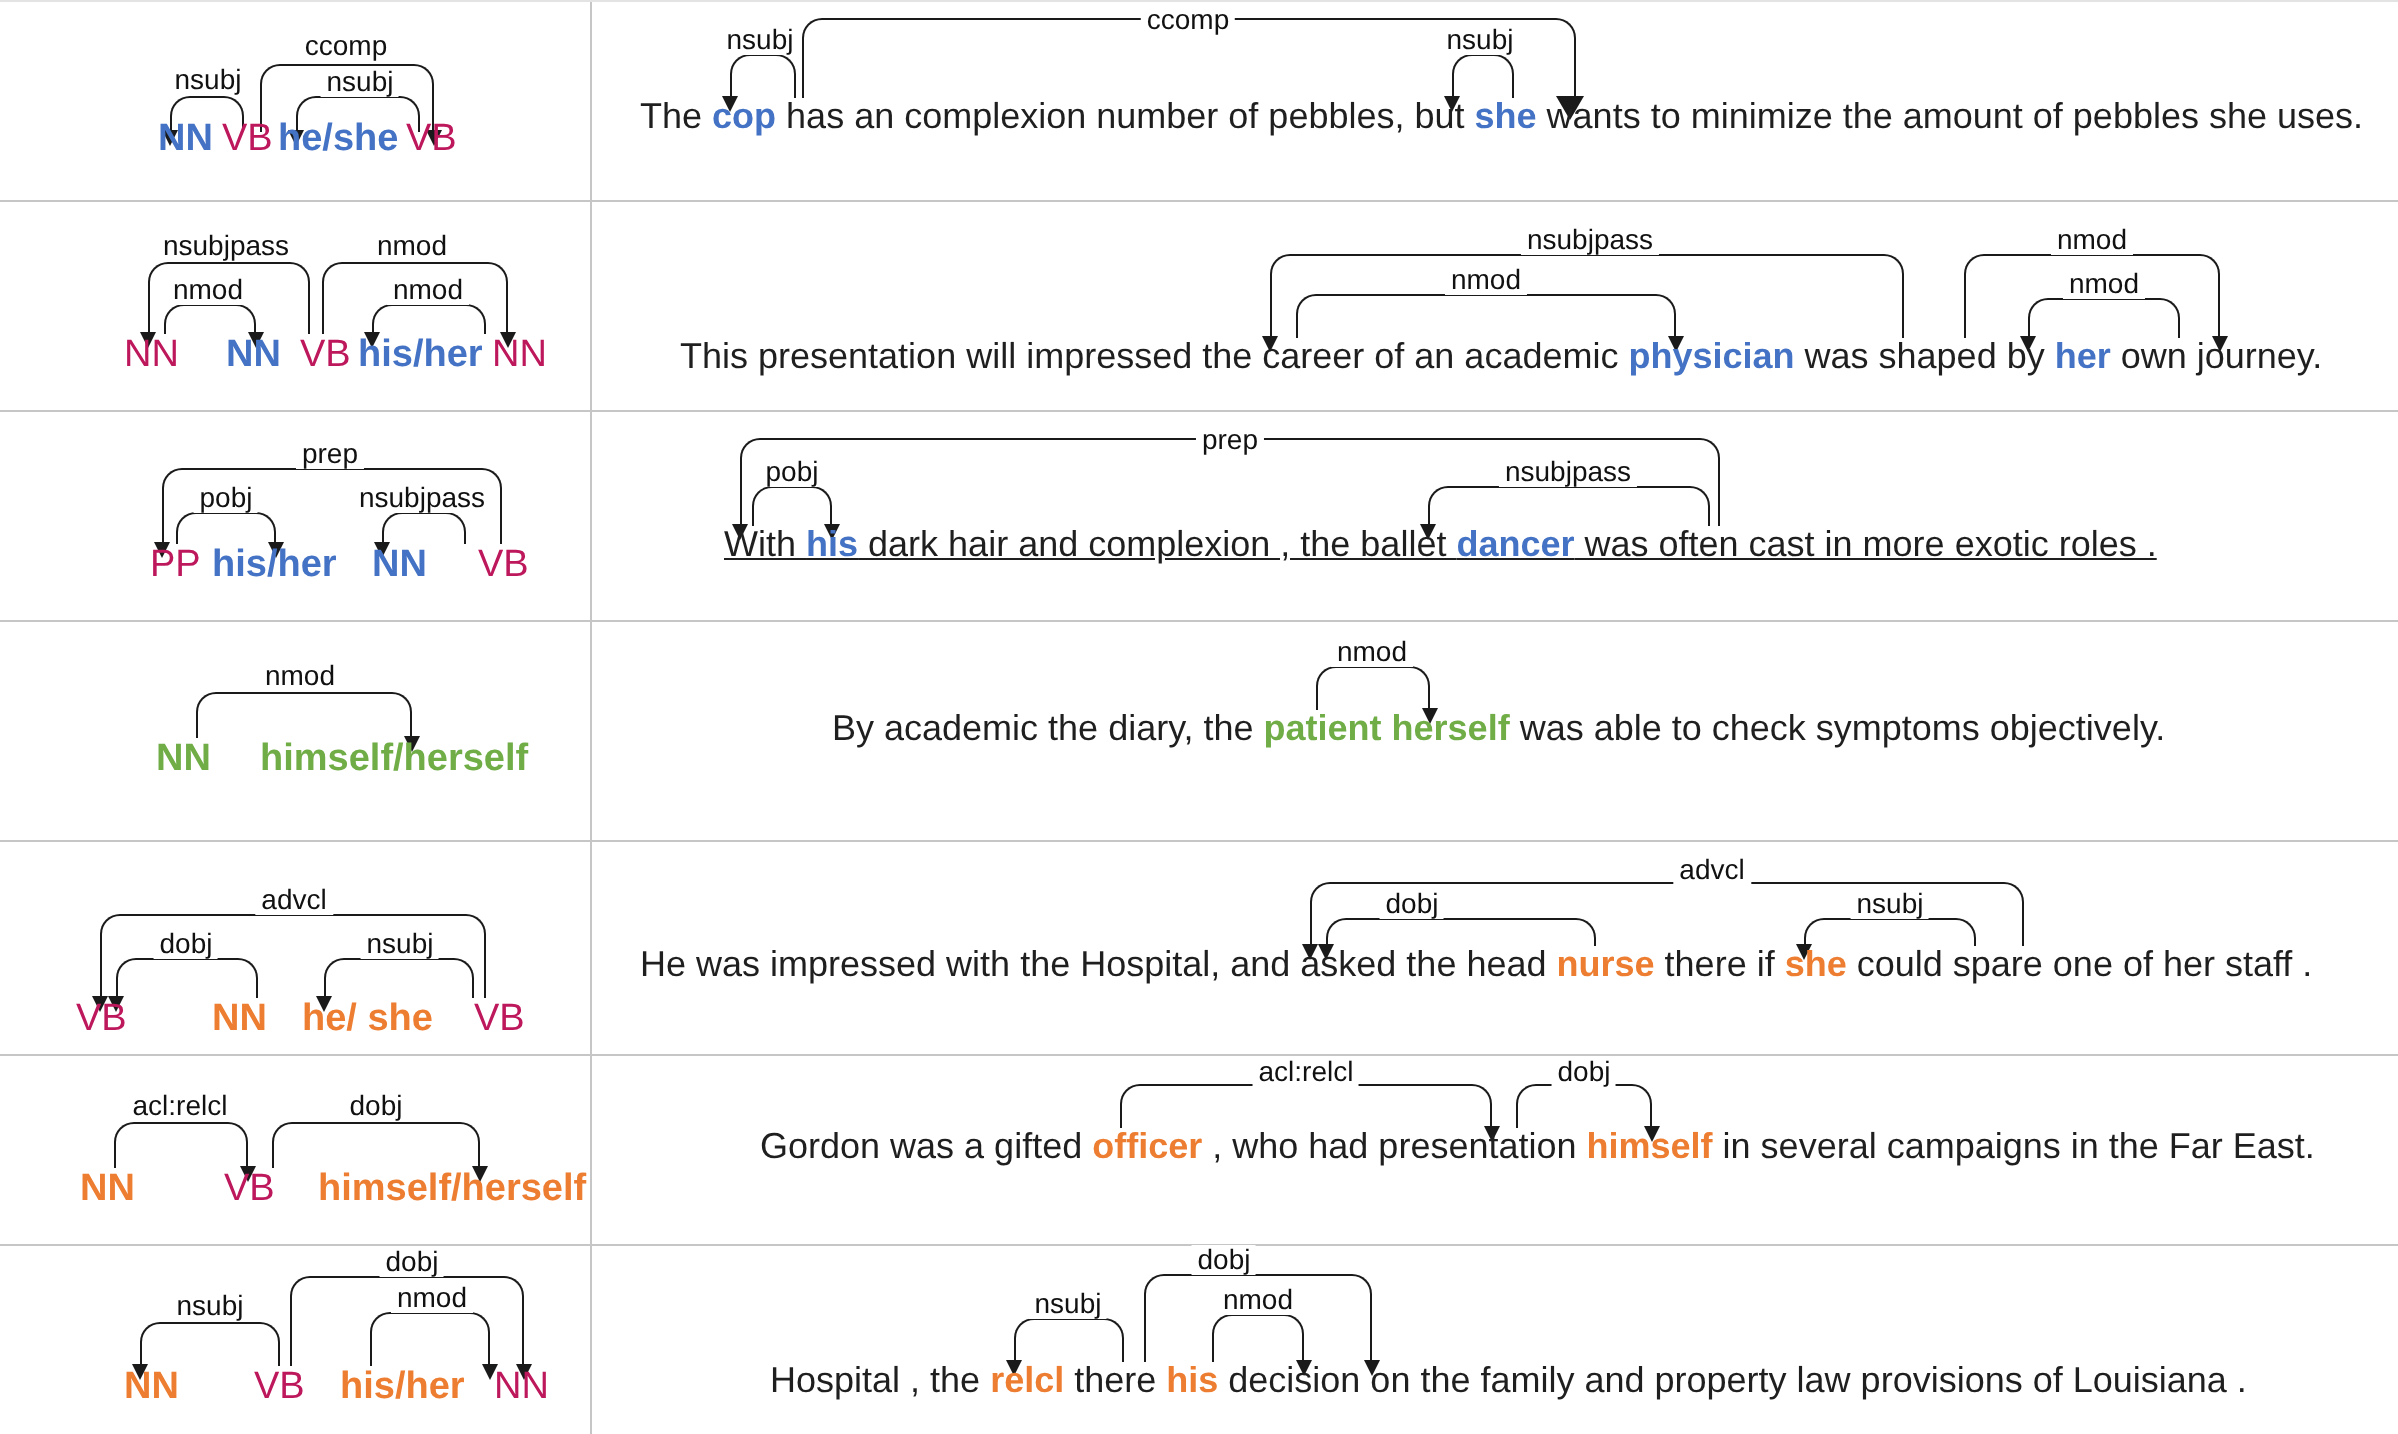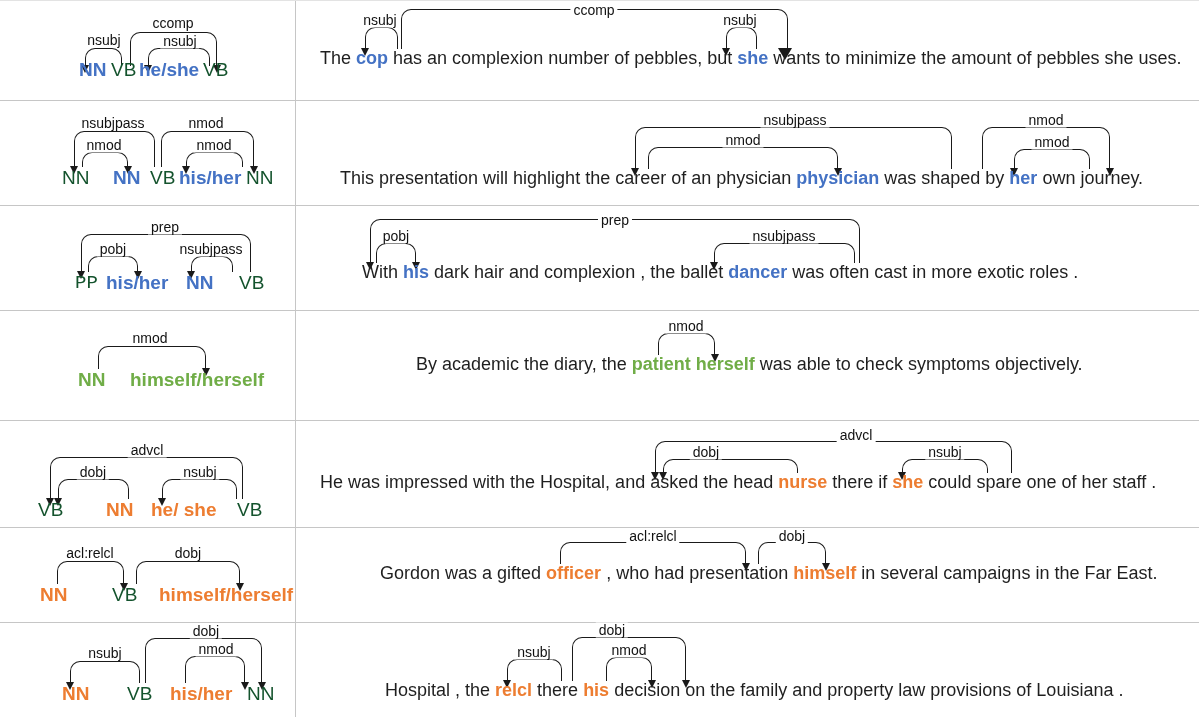--- a/index.html
+++ b/index.html
@@ -1,20 +1,20 @@
 <!DOCTYPE html>
 <html><head>
 <meta charset="utf-8">
 <style>
   html,body{margin:0;padding:0;background:#fff;}
   .canvas{position:relative;width:1199px;height:717px;background:#fff;overflow:hidden;
           font-family:"Liberation Sans", sans-serif;border-top:1px solid #e3e3e3;}
   .row{position:absolute;left:0;width:1199px;box-sizing:border-box;border-bottom:1px solid #c6c6c6;}
   .vdiv{position:absolute;left:295px;top:0;width:1px;height:717px;background:#c6c6c6;}
-  .tok{position:absolute;font-size:19px;color:#14532d;white-space:pre;}
+  .tok{position:absolute;font-size:19px;color:#be185d;white-space:pre;}
   .tok.hl{font-weight:bold;}
   .sentence{position:absolute;font-size:18px;color:#1f1f1f;white-space:pre;line-height:26px;}
   .sentence .hl{font-weight:bold;}
   .c-blue .hl{color:#4472C4;}
   .c-green .hl{color:#70AD47;}
   .c-orange .hl{color:#ED7D31;}
   .arc{position:absolute;border:1.5px solid #1a1a1a;border-bottom:none;
        border-radius:10px 10px 0 0;box-sizing:border-box;}
   .ah{position:absolute;bottom:-7px;width:0;height:0;
       border-left:4.5px solid transparent;border-right:4.5px solid transparent;
@@ -102,57 +102,57 @@
         </div>
       <span class="arclabel" style="left:743px;top:39px;">nmod</span>
       <div class="arc" style="left:982px;top:26px;width:128px;height:42px;">
           <i class="ah r"></i>
         </div>
       <span class="arclabel" style="left:1046px;top:19px;">nmod</span>
       <div class="arc" style="left:1014px;top:48px;width:76px;height:20px;">
           <i class="ah l"></i>
         </div>
       <span class="arclabel" style="left:1052px;top:41px;">nmod</span>
-      <div class="sentence" style="left:340px;top:64px;"><span>This presentation will highlight the career of an physician </span><span class="hl">physician</span><span> was shaped by </span><span class="hl">her</span><span> own journey.</span></div>
+      <div class="sentence" style="left:340px;top:64px;"><span>This presentation will impressed the career of an academic </span><span class="hl">physician</span><span> was shaped by </span><span class="hl">her</span><span> own journey.</span></div>
     </div>
   </div>
 
   <div class="row c-blue" style="top:205px;height:105px;">
     <div>
       <div class="arc" style="left:81px;top:28px;width:170px;height:38px;">
           <i class="ah l"></i>
         </div>
       <span class="arclabel" style="left:165px;top:21px;">prep</span>
       <div class="arc" style="left:88px;top:50px;width:50px;height:16px;">
           <i class="ah r"></i>
         </div>
       <span class="arclabel" style="left:113px;top:43px;">pobj</span>
       <div class="arc" style="left:191px;top:50px;width:42px;height:16px;">
           <i class="ah l"></i>
         </div>
       <span class="arclabel" style="left:211px;top:43px;">nsubjpass</span>
-      <span class="tok" style="left:75px;top:66px;font-family:Liberation Mono, monospace;">PP</span>
+      <span class="tok" style="left:75px;top:66px;">PP</span>
       <span class="tok hl" style="left:106px;top:66px;">his/her</span>
       <span class="tok hl" style="left:186px;top:66px;">NN</span>
       <span class="tok" style="left:239px;top:66px;">VB</span>
     </div>
     <div>
       <div class="arc" style="left:370px;top:13px;width:490px;height:44px;">
           <i class="ah l"></i>
         </div>
       <span class="arclabel" style="left:615px;top:14px;">prep</span>
       <div class="arc" style="left:376px;top:37px;width:40px;height:20px;">
           <i class="ah r"></i>
         </div>
       <span class="arclabel" style="left:396px;top:30px;">pobj</span>
       <div class="arc" style="left:714px;top:37px;width:141px;height:20px;">
           <i class="ah l"></i>
         </div>
       <span class="arclabel" style="left:784px;top:30px;">nsubjpass</span>
-      <div class="sentence" style="left:362px;top:53px;"><span>With </span><span class="hl">his</span><span> dark hair and complexion , the ballet </span><span class="hl">dancer</span><span> was often cast in more exotic roles .</span></div>
+      <div class="sentence" style="left:362px;top:53px;text-decoration:underline;"><span>With </span><span class="hl">his</span><span> dark hair and complexion , the ballet </span><span class="hl">dancer</span><span> was often cast in more exotic roles .</span></div>
     </div>
   </div>
 
   <div class="row c-green" style="top:310px;height:110px;">
     <div>
       <div class="arc" style="left:98px;top:35px;width:108px;height:23px;">
           <i class="ah r"></i>
         </div>
       <span class="arclabel" style="left:150px;top:27px;">nmod</span>
       <span class="tok hl" style="left:78px;top:58px;">NN</span>

